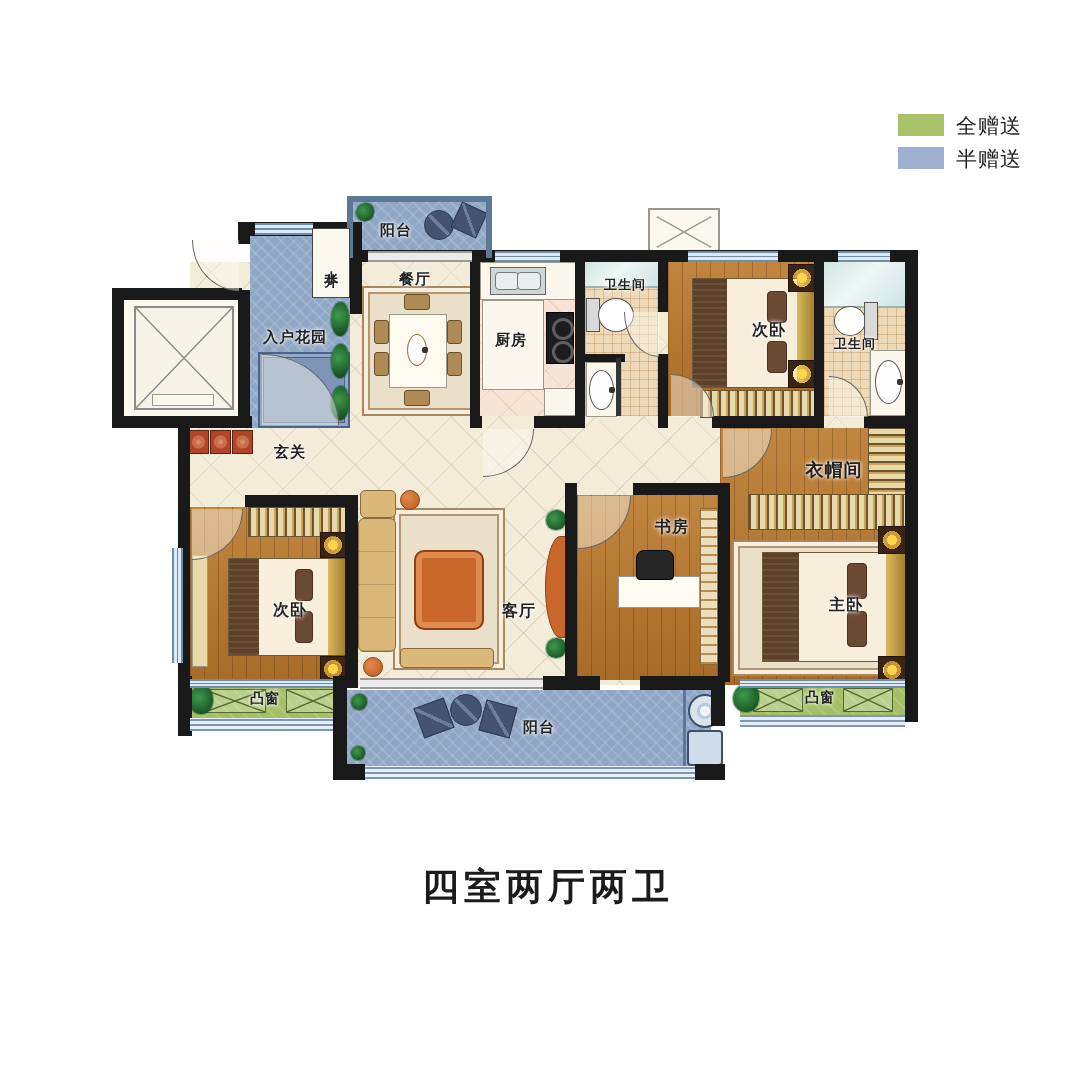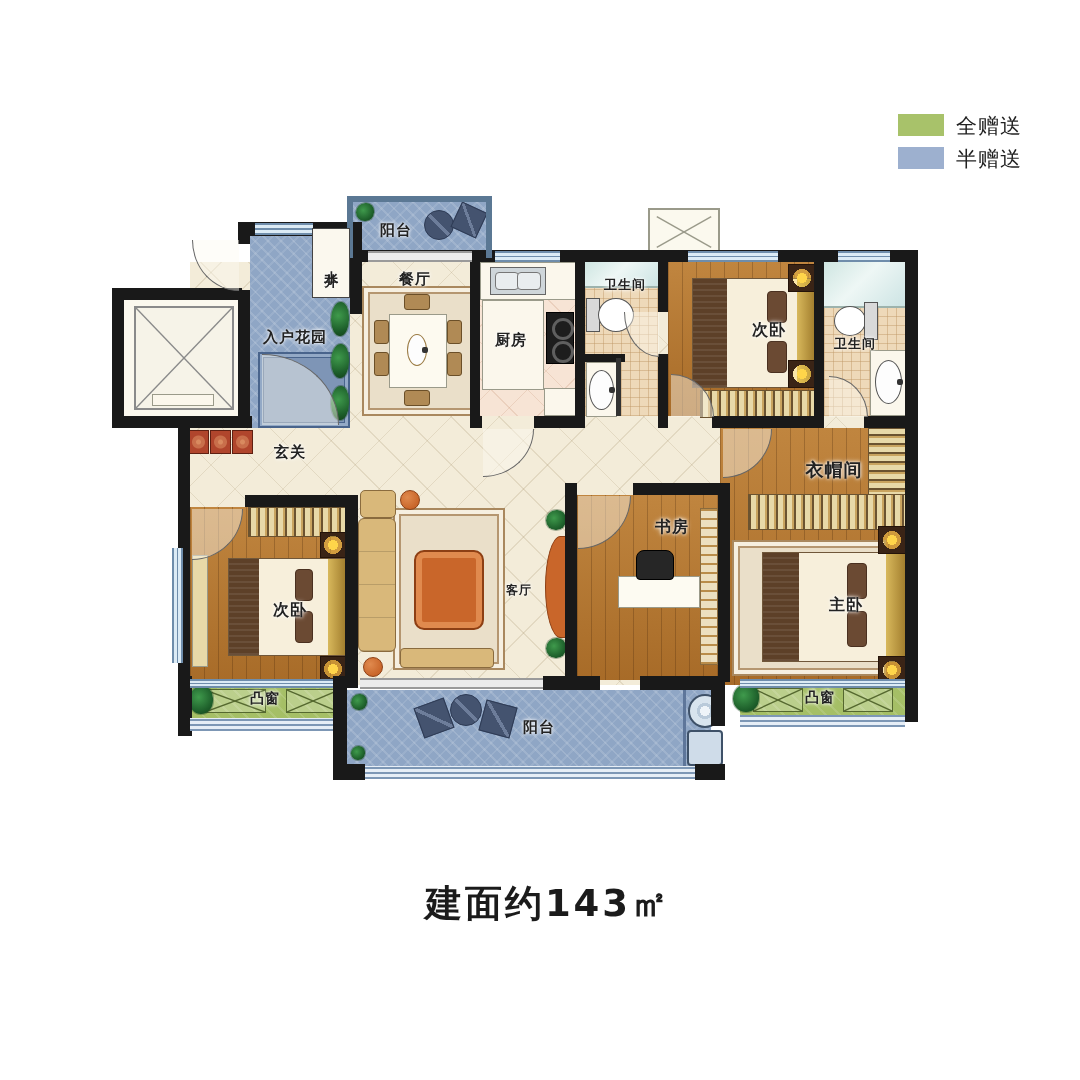--- a/index.html
+++ b/index.html
@@ -327,23 +327,23 @@
   <div class="lbl lbl-v" style="left:312px;top:228px;width:38px;height:70px;font-size:14px;z-index:41;background:#fbf8ee;border:1.5px solid #444;box-sizing:border-box;display:flex;align-items:center;justify-content:center;">水井</div>
   <div class="lbl" style="left:240px;top:329px;width:110px;font-size:15px;">入户花园</div>
   <div class="lbl" style="left:380px;top:271px;width:70px;font-size:15px;">餐厅</div>
   <div class="lbl" style="left:476px;top:332px;width:70px;font-size:15px;">厨房</div>
   <div class="lbl" style="left:583px;top:278px;width:84px;font-size:13px;">卫生间</div>
   <div class="lbl" style="left:714px;top:321px;width:110px;font-size:16px;">次卧</div>
   <div class="lbl" style="left:813px;top:337px;width:84px;font-size:13px;">卫生间</div>
   <div class="lbl" style="left:235px;top:444px;width:110px;font-size:15px;">玄关</div>
   <div class="lbl" style="left:779px;top:460px;width:110px;font-size:18px;">衣帽间</div>
   <div class="lbl" style="left:235px;top:601px;width:110px;font-size:16px;">次卧</div>
-  <div class="lbl" style="left:464px;top:584px;width:110px;font-size:12px;">客厅</div>
+  <div class="lbl" style="left:464px;top:602px;width:110px;font-size:16px;">客厅</div>
   <div class="lbl" style="left:617px;top:518px;width:110px;font-size:16px;">书房</div>
   <div class="lbl" style="left:791px;top:596px;width:110px;font-size:16px;">主卧</div>
   <div class="lbl" style="left:210px;top:691px;width:110px;font-size:14px;">凸窗</div>
   <div class="lbl" style="left:765px;top:690px;width:110px;font-size:14px;">凸窗</div>
   <div class="lbl" style="left:484px;top:719px;width:110px;font-size:15px;">阳台</div>
 </div>
 
 <div class="title" style="left:298px;top:862px;width:500px;">
-  <div class="l2">建面约143㎡</div>
+  <div class="l1">四室两厅两卫</div>
 </div>
 
 </body></html>

